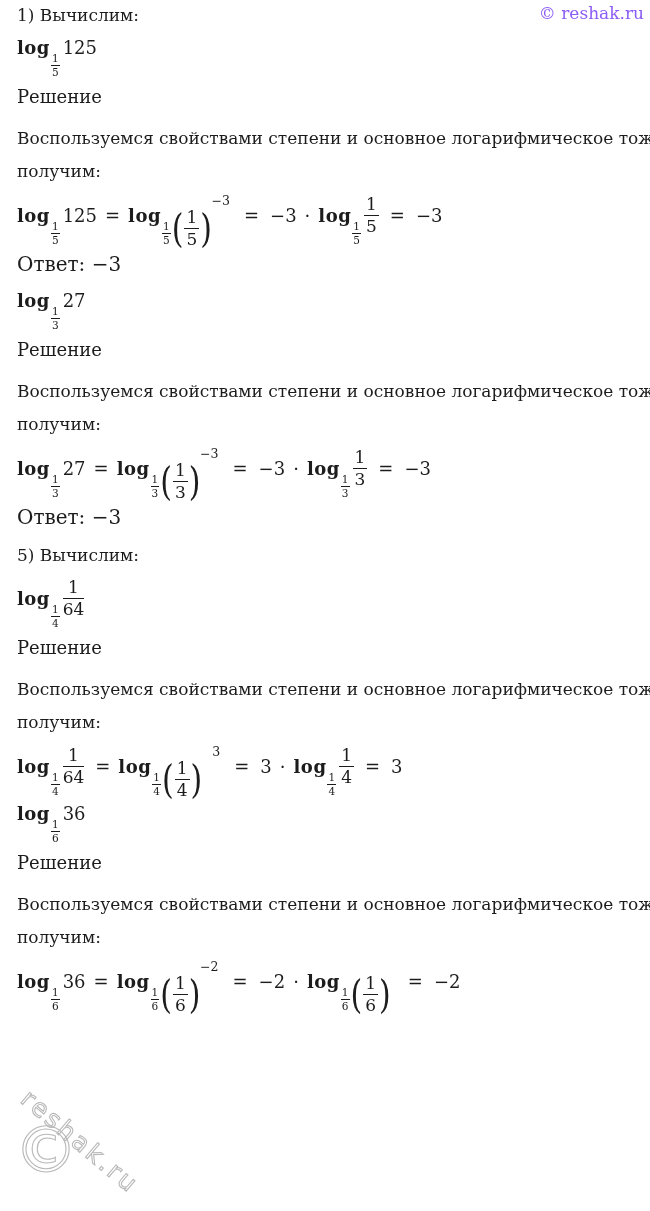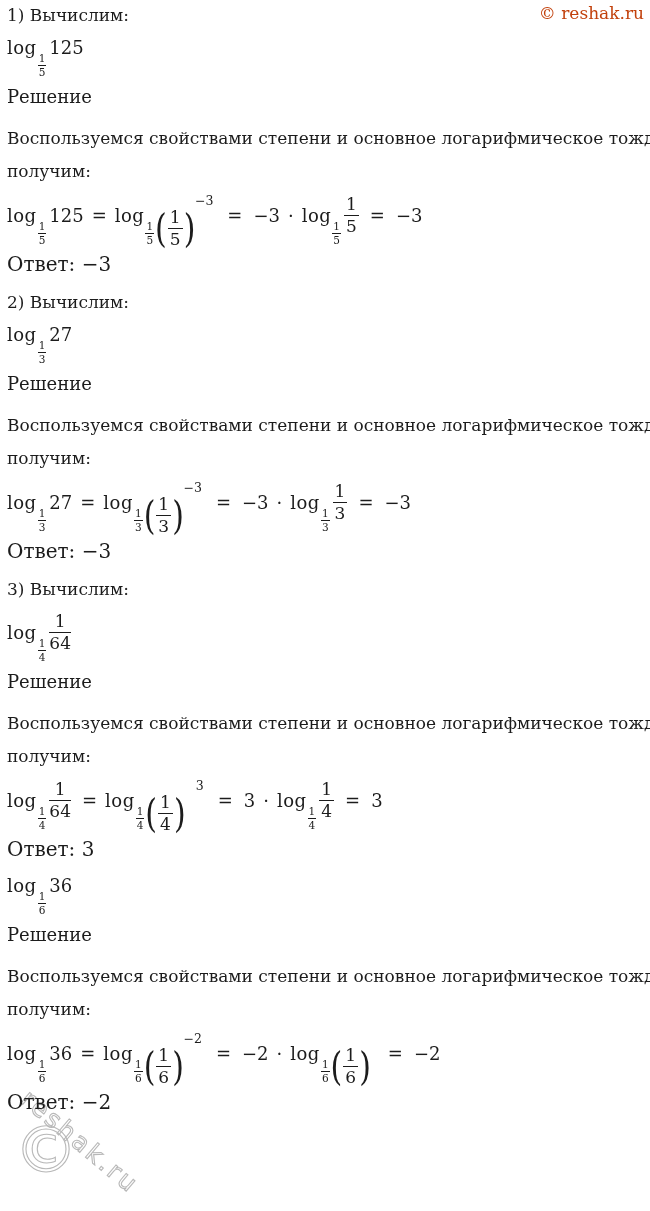--- a/index.html
+++ b/index.html
@@ -1,36 +1,36 @@
 <!DOCTYPE html>
 <html><head>
 <meta charset="utf-8">
 <style>
   html,body{margin:0;padding:0;}
   body{
     width:650px;height:1211px;position:relative;overflow:hidden;
     background:#ffffff;color:#1c1c1c;
     font-family:"DejaVu Serif","Liberation Serif",serif;
   }
-  .content{position:relative;z-index:1;padding:4px 4px 0 7px;}
+  .content{position:relative;z-index:1;padding:4px 4px 0 17px;}
   .copyright{
-    position:absolute;top:3px;right:6px;font-size:17px;z-index:2;color:#c2410c;
+    position:absolute;top:3px;right:6px;font-size:17px;z-index:2;color:#8b5cf6;
   }
   .p-title{font-size:17px;line-height:22px;margin-bottom:12px;}
   .p-label{font-size:18px;line-height:22px;margin-bottom:14px;}
   .method{margin-bottom:6px;}
   .mline{font-size:17px;line-height:33px;white-space:nowrap;}
   .p-answer{font-size:20px;line-height:22px;margin-bottom:16px;}
 
   
   .formula{font-size:18px;white-space:nowrap;line-height:20px;}
   .formula.given{margin-bottom:8px;}
   .formula.main{margin-bottom:2px;}
   .tok-log{display:inline-block;}
-  .logword{letter-spacing:.5px;}
+  .logword{letter-spacing:.5px;font-weight:bold;}
   .subfrac{
     display:inline-block;overflow:hidden;vertical-align:-24px;
     font-size:10.5px;line-height:11px;text-align:center;margin-left:1px;
   }
   .subfrac .fnum{display:block;border-bottom:1px solid currentColor;padding:0 1px 1px;}
   .subfrac .fden{display:block;padding-top:1px;}
   .bigfrac{
     display:inline-block;overflow:hidden;vertical-align:-14px;
     font-size:17px;line-height:19px;text-align:center;margin:0 3px;
   }
@@ -92,57 +92,55 @@
             <span class="fnum">1</span>
             <span class="fden">5</span>
           </span>
           <span class="paren">)</span>
           <span class="exp">−3</span>
         </span><span class="tok-op">=</span><span class="tok-num">−3</span><span class="tok-op">·</span><span class="tok-log"><span class="logword">log</span><span class="subfrac"><span class="fnum">1</span><span class="fden">5</span></span></span><span class="bigfrac"><span class="fnum">1</span><span class="fden">5</span></span><span class="tok-op">=</span><span class="tok-num">−3</span></div>
     <div class="p-answer">Ответ: −3</div>
   </section>
 
   <section class="problem">
-    <div class="p-title">2) Вычислим:</div>
     <div class="formula given"><span class="tok-log"><span class="logword">log</span><span class="subfrac"><span class="fnum">1</span><span class="fden">3</span></span></span><span class="tok-num">27</span></div>
     <div class="p-label">Решение</div>
     <div class="method">
       <div class="mline">Воспользуемся свойствами степени и основное логарифмическое тождество,</div>
       <div class="mline">получим:</div>
     </div>
     <div class="formula main"><span class="tok-log"><span class="logword">log</span><span class="subfrac"><span class="fnum">1</span><span class="fden">3</span></span></span><span class="tok-num">27</span><span class="tok-op">=</span><span class="tok-log"><span class="logword">log</span><span class="subfrac"><span class="fnum">1</span><span class="fden">3</span></span></span><span class="pfrac has-exp">
           <span class="paren">(</span>
           <span class="bigfrac">
             <span class="fnum">1</span>
             <span class="fden">3</span>
           </span>
           <span class="paren">)</span>
           <span class="exp">−3</span>
         </span><span class="tok-op">=</span><span class="tok-num">−3</span><span class="tok-op">·</span><span class="tok-log"><span class="logword">log</span><span class="subfrac"><span class="fnum">1</span><span class="fden">3</span></span></span><span class="bigfrac"><span class="fnum">1</span><span class="fden">3</span></span><span class="tok-op">=</span><span class="tok-num">−3</span></div>
     <div class="p-answer">Ответ: −3</div>
   </section>
 
   <section class="problem">
-    <div class="p-title">3) Вычислим:</div>
+    <div class="p-title">5) Вычислим:</div>
     <div class="formula given"><span class="tok-log"><span class="logword">log</span><span class="subfrac"><span class="fnum">1</span><span class="fden">4</span></span></span><span class="bigfrac"><span class="fnum">1</span><span class="fden">64</span></span></div>
     <div class="p-label">Решение</div>
     <div class="method">
       <div class="mline">Воспользуемся свойствами степени и основное логарифмическое тождество,</div>
       <div class="mline">получим:</div>
     </div>
     <div class="formula main"><span class="tok-log"><span class="logword">log</span><span class="subfrac"><span class="fnum">1</span><span class="fden">4</span></span></span><span class="bigfrac"><span class="fnum">1</span><span class="fden">64</span></span><span class="tok-op">=</span><span class="tok-log"><span class="logword">log</span><span class="subfrac"><span class="fnum">1</span><span class="fden">4</span></span></span><span class="pfrac has-exp">
           <span class="paren">(</span>
           <span class="bigfrac">
             <span class="fnum">1</span>
             <span class="fden">4</span>
           </span>
           <span class="paren">)</span>
           <span class="exp">3</span>
         </span><span class="tok-op">=</span><span class="tok-num">3</span><span class="tok-op">·</span><span class="tok-log"><span class="logword">log</span><span class="subfrac"><span class="fnum">1</span><span class="fden">4</span></span></span><span class="bigfrac"><span class="fnum">1</span><span class="fden">4</span></span><span class="tok-op">=</span><span class="tok-num">3</span></div>
-    <div class="p-answer">Ответ: 3</div>
   </section>
 
   <section class="problem">
     <div class="formula given"><span class="tok-log"><span class="logword">log</span><span class="subfrac"><span class="fnum">1</span><span class="fden">6</span></span></span><span class="tok-num">36</span></div>
     <div class="p-label">Решение</div>
     <div class="method">
       <div class="mline">Воспользуемся свойствами степени и основное логарифмическое тождество,</div>
       <div class="mline">получим:</div>
     </div>
     <div class="formula main"><span class="tok-log"><span class="logword">log</span><span class="subfrac"><span class="fnum">1</span><span class="fden">6</span></span></span><span class="tok-num">36</span><span class="tok-op">=</span><span class="tok-log"><span class="logword">log</span><span class="subfrac"><span class="fnum">1</span><span class="fden">6</span></span></span><span class="pfrac has-exp">
@@ -154,16 +152,15 @@
           <span class="paren">)</span>
           <span class="exp">−2</span>
         </span><span class="tok-op">=</span><span class="tok-num">−2</span><span class="tok-op">·</span><span class="tok-log"><span class="logword">log</span><span class="subfrac"><span class="fnum">1</span><span class="fden">6</span></span></span><span class="pfrac">
           <span class="paren">(</span>
           <span class="bigfrac">
             <span class="fnum">1</span>
             <span class="fden">6</span>
           </span>
           <span class="paren">)</span>
         </span><span class="tok-op">=</span><span class="tok-num">−2</span></div>
-    <div class="p-answer">Ответ: −2</div>
   </section>
 
 </div>
 
 </body></html>

